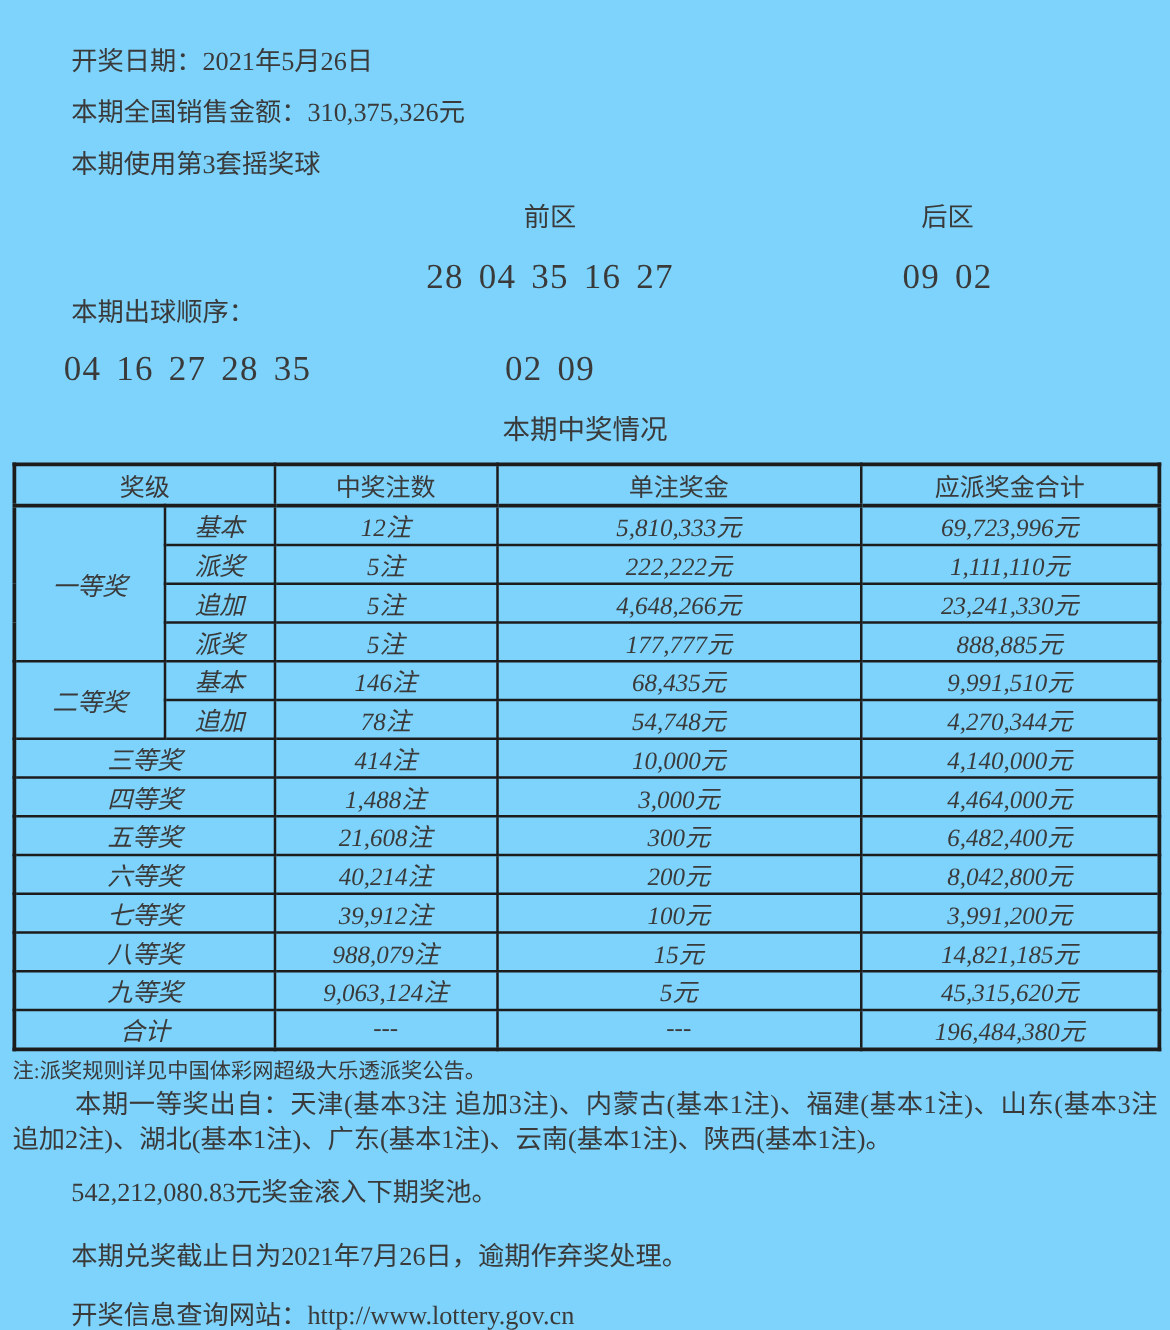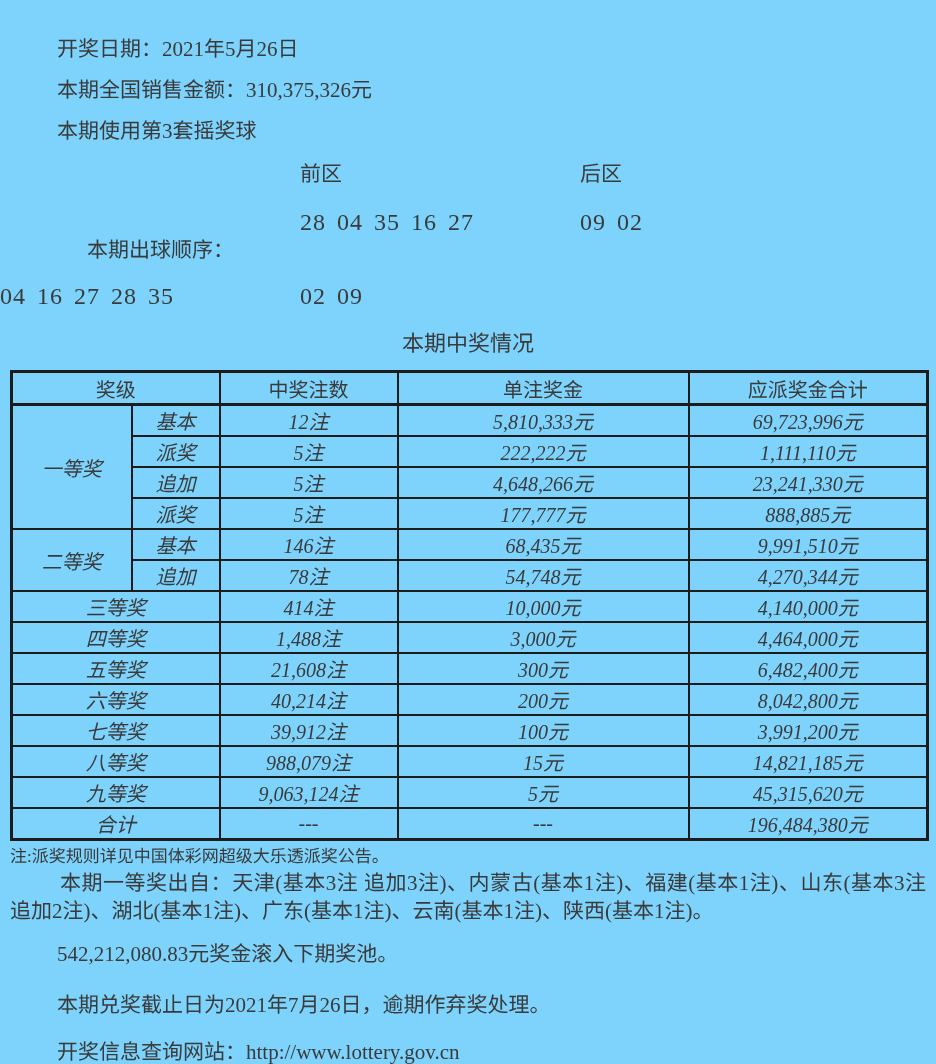--- a/index.html
+++ b/index.html
@@ -25,24 +25,24 @@
 
   
   .zones {
     display: grid;
     grid-template-columns: 300px 280px 356px;
     margin-top: 17px;
     row-gap: 20px;
     font-size: 21px;
     line-height: 26px;
   }
-  .zones .cell-label { padding-left: 87px; white-space: nowrap; margin-top: 28px; }
-  .zones .cell-center { text-align: left; white-space: nowrap; }
+  .zones .cell-label { padding-left: 57px; white-space: nowrap; margin-top: 28px; }
+  .zones .cell-center { text-align: center; white-space: nowrap; }
   .zones .nums {
-    font-size: 24px;
+    font-size: 28px;
     letter-spacing: 1px;
     word-spacing: 4px;
   }
 
   
   .table-title {
     margin-top: 22px;
     text-align: center;
     font-size: 22px;
     line-height: 26px;

